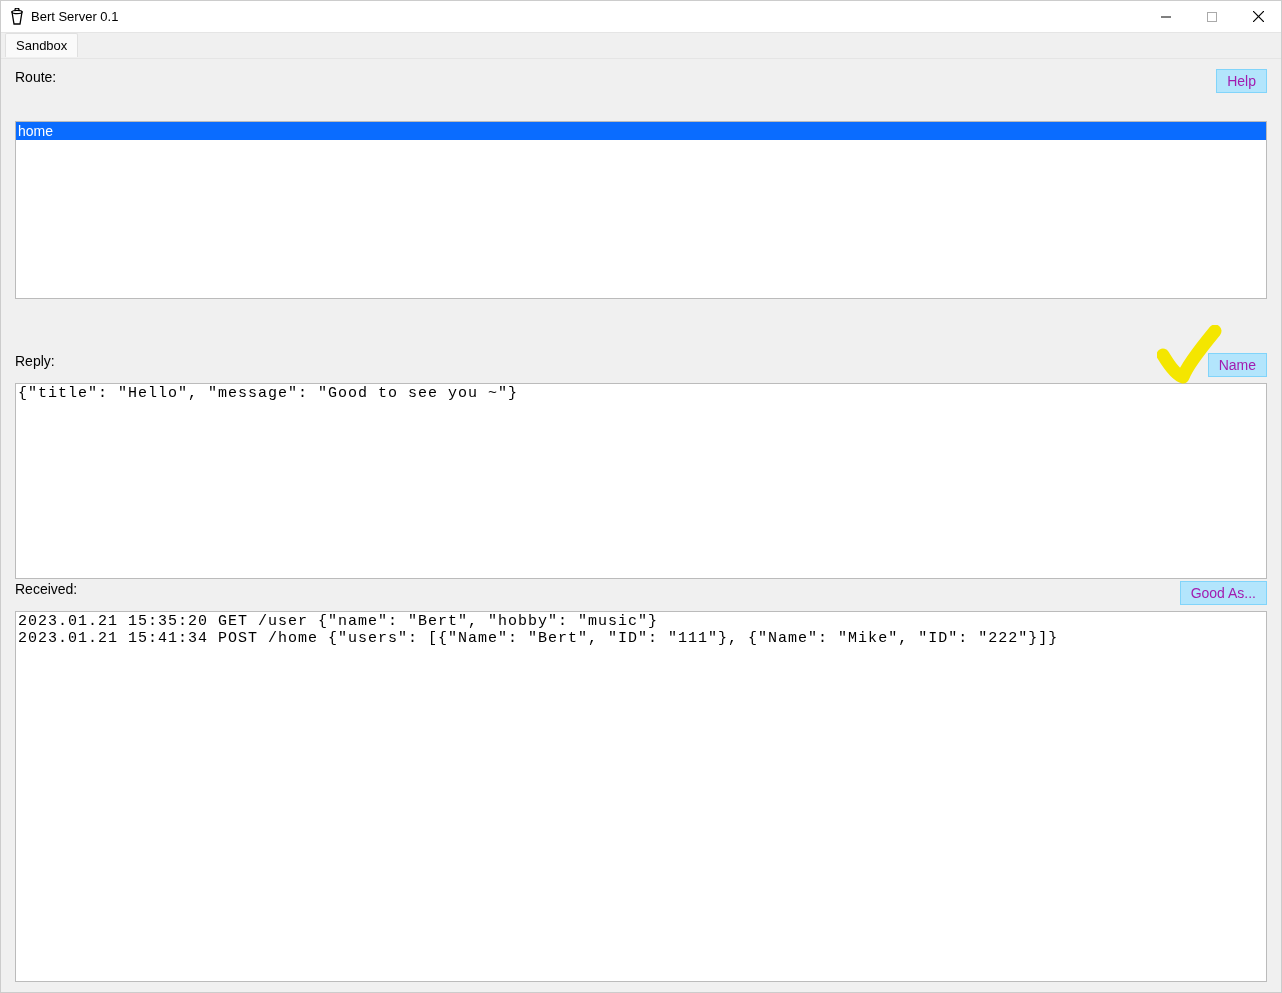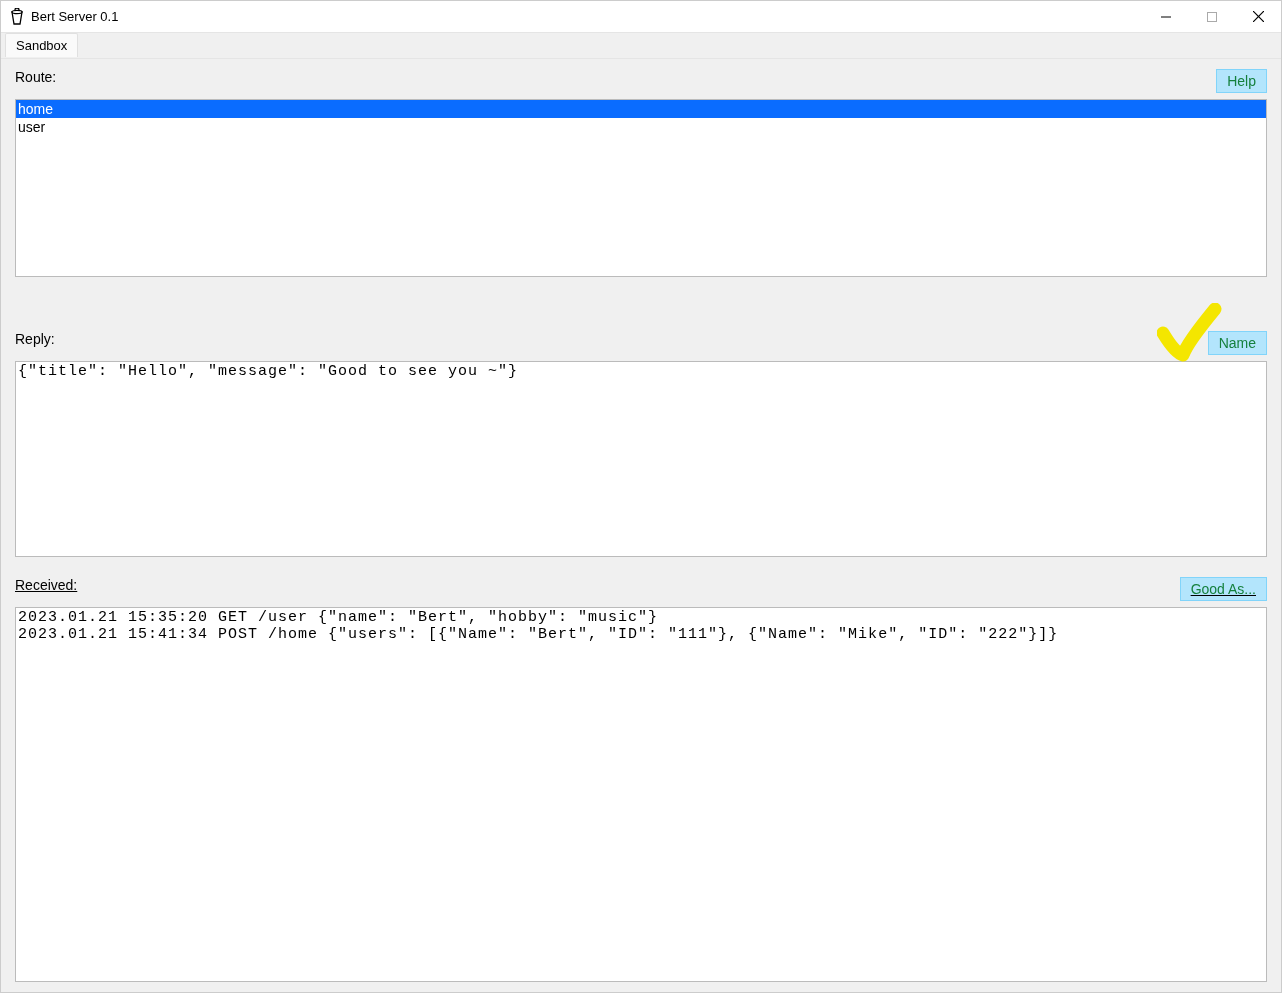--- a/index.html
+++ b/index.html
@@ -79,29 +79,30 @@
   }
   .section-label {
     font-size: 14px;
     color: #000;
   }
   .btn {
     background: #b3e5fc;
     border: 1px solid #81d4fa;
     padding: 3px 10px;
     font-size: 14px;
-    color: #15803d;
+    color: #a21caf;
     cursor: pointer;
   }
   .route-list {
     background: #fff;
     border: 1px solid #bbb;
     height: 178px;
     overflow: auto;
     font-size: 14px;
+    margin-top: 22px;
   }
   .route-item {
     padding: 1px 2px;
     cursor: pointer;
   }
   .route-item.selected {
     background: #0a6cff;
     color: #fff;
   }
   .textbox {
@@ -163,32 +164,31 @@
 </div>
 
 <div class="content">
 
   <div class="section-header">
     <span class="section-label">Route:</span>
     <button class="btn">Help</button>
   </div>
   <div class="route-list" id="route-list">
       <div class="route-item selected">home</div>
-      <div class="route-item">user</div>
     </div>
 
   <div class="section-header" style="padding-top:14px;margin-top:40px;">
     <span class="section-label">Reply:</span>
     <svg class="annotation-check" width="70" height="60" viewBox="0 0 70 60">
       <path d="M6 30 Q18 50 26 52 Q30 40 58 6" fill="none" stroke="#f4e600" stroke-width="13" stroke-linecap="round" stroke-linejoin="round"></path>
     </svg>
     <button class="btn">Name</button>
   </div>
   <textarea class="textbox reply-box" id="reply-box" style="">{"title": "Hello", "message": "Good to see you ~"}</textarea>
 
-  <div class="section-header" style="padding-top:20px;text-decoration:underline;">
+  <div class="section-header" style="padding-top:2px;">
     <span class="section-label">Received:</span>
     <button class="btn">Good As...</button>
   </div>
   <textarea class="textbox received-box" id="received-box" readonly="" style="">2023.01.21 15:35:20 GET /user {"name": "Bert", "hobby": "music"}
 2023.01.21 15:41:34 POST /home {"users": [{"Name": "Bert", "ID": "111"}, {"Name": "Mike", "ID": "222"}]}</textarea>
 
 </div>
 
 </body></html>

